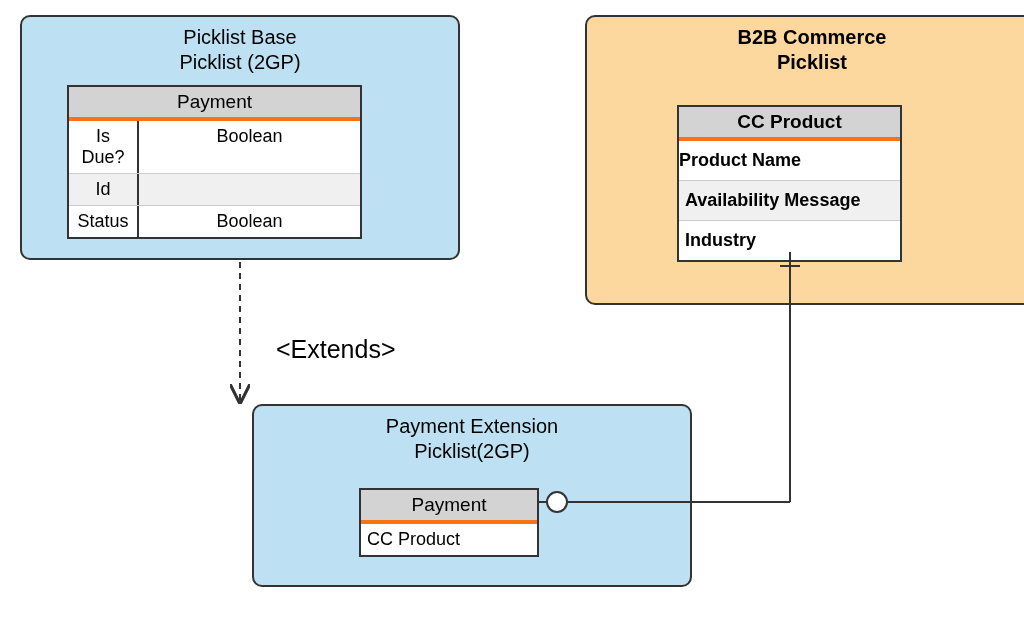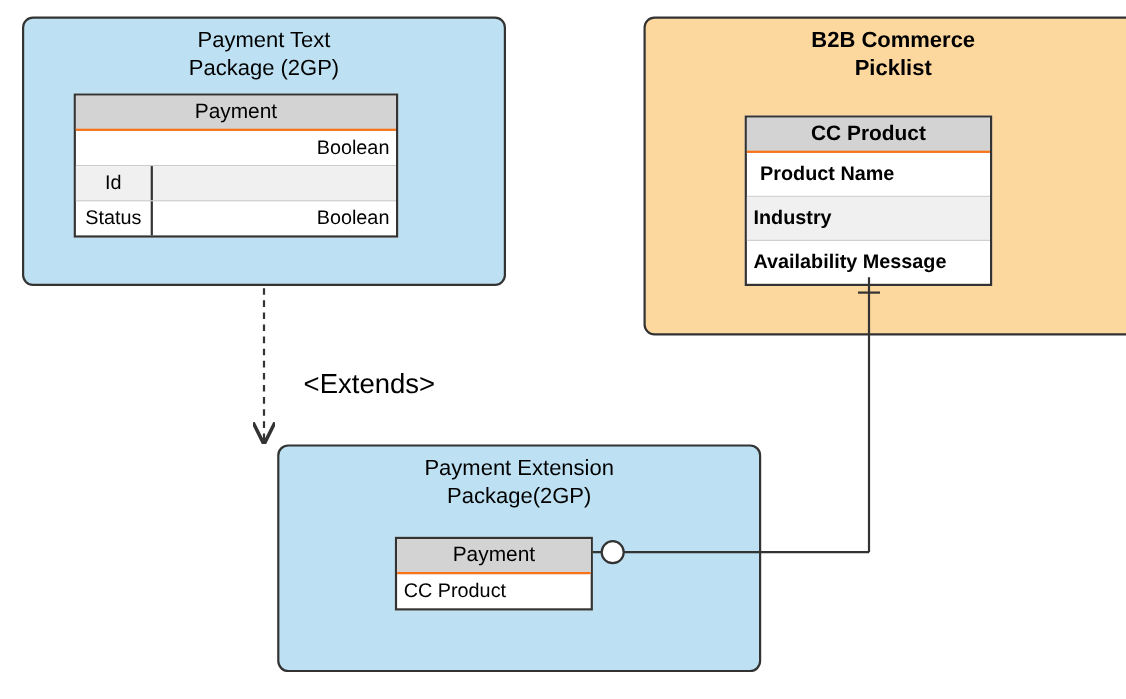--- a/index.html
+++ b/index.html
@@ -28,38 +28,38 @@
     line-height: 1.25;
   }
 
   .uml-table {
     position: absolute;
     border: 2px solid #333;
     background: #fff;
   }
   .uml-head {
     background: #d3d3d3;
-    border-bottom: 2px solid #f97316;
+    border-bottom: 4px solid #f97316;
     text-align: center;
     font-size: 19px;
     padding: 4px 17px;
   }
   .uml-rows {}
   .uml-row {
     display: flex;
     font-size: 18px;
     border-bottom: 1px solid #ccc;
   }
   .uml-row:nth-child(even) { background: #f0f0f0; }
   .uml-row:last-child { border-bottom: none; }
   .uml-cell {
     padding: 5px 6px;
   }
   .col-a { width: 70px; text-align: center; border-right: 2px solid #333; }
-  .col-b { flex: 1; text-align: right; }
+  .col-b { flex: 1; text-align: center; }
 
   .single-col .uml-row { display: block; }
   .single-col .uml-cell { display: block; width: 100%; text-align: left; border-right: none; }
 
   .label {
     position: absolute;
     font-size: 25px;
   }
 
   svg.overlay {
@@ -69,27 +69,28 @@
     pointer-events: none;
   }
 </style>
 </head>
 <body>
 
 <div class="canvas">
 
   <div class="package pkg-blue" style="left:20px; top:15px; width:440px; height:245px;">
     <div class="pkg-title">
-      <div>Payment Text</div>
-      <div>Package (2GP)</div>
+      <div>Picklist Base</div>
+      <div>Picklist (2GP)</div>
     </div>
     <div class="uml-table" style="left:45px; top:68px; width:295px;">
       <div class="uml-head">Payment</div>
       <div class="uml-rows">
         <div class="uml-row">
+          <div class="uml-cell col-a">Is Due?</div>
           <div class="uml-cell col-b">Boolean</div>
         </div>
         <div class="uml-row">
           <div class="uml-cell col-a">Id</div>
         </div>
         <div class="uml-row">
           <div class="uml-cell col-a">Status</div>
           <div class="uml-cell col-b">Boolean</div>
         </div>
       </div>
@@ -98,36 +99,36 @@
 
   <div class="package pkg-orange" style="left:585px; top:15px; width:454px; height:290px;font-weight:bold;">
     <div class="pkg-title">
       <div>B2B Commerce</div>
       <div>Picklist</div>
     </div>
     <div class="uml-table single-col" style="left:90px; top:88px; width:225px;">
       <div class="uml-head">CC Product</div>
       <div class="uml-rows">
         <div class="uml-row">
-          <div class="uml-cell" style="padding:9px 12px;">Product Name</div>
+          <div class="uml-cell" style="padding:9px 0;">Product Name</div>
+        </div>
+        <div class="uml-row">
+          <div class="uml-cell" style="padding:9px 6px;">Availability Message</div>
         </div>
         <div class="uml-row">
           <div class="uml-cell" style="padding:9px 6px;">Industry</div>
-        </div>
-        <div class="uml-row">
-          <div class="uml-cell" style="padding:9px 6px;">Availability Message</div>
         </div>
       </div>
     </div>
   </div>
 
-  <div class="package pkg-blue" style="left:252px; top:404px; width:440px; height:207px;">
+  <div class="package pkg-blue" style="left:252px; top:404px; width:440px; height:183px;">
     <div class="pkg-title">
       <div>Payment Extension</div>
-      <div>Package(2GP)</div>
+      <div>Picklist(2GP)</div>
     </div>
     <div class="uml-table single-col" style="left:105px; top:82px; width:180px;">
       <div class="uml-head">Payment</div>
       <div class="uml-rows">
         <div class="uml-row">
           <div class="uml-cell">CC Product</div>
         </div>
       </div>
     </div>
   </div>

